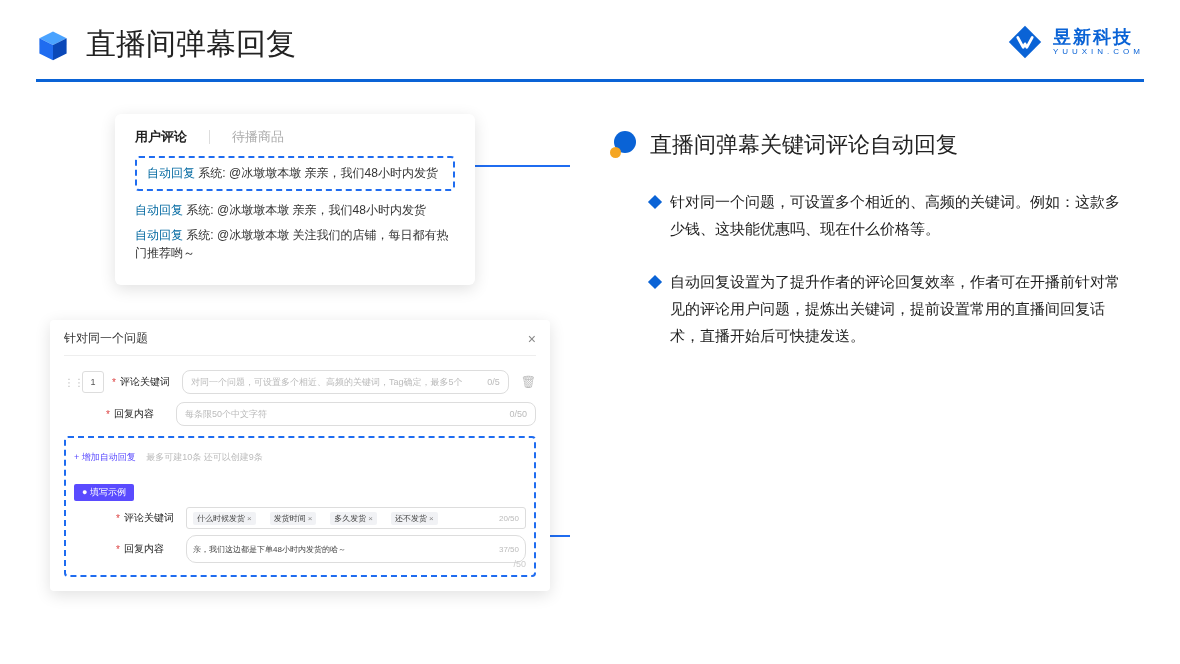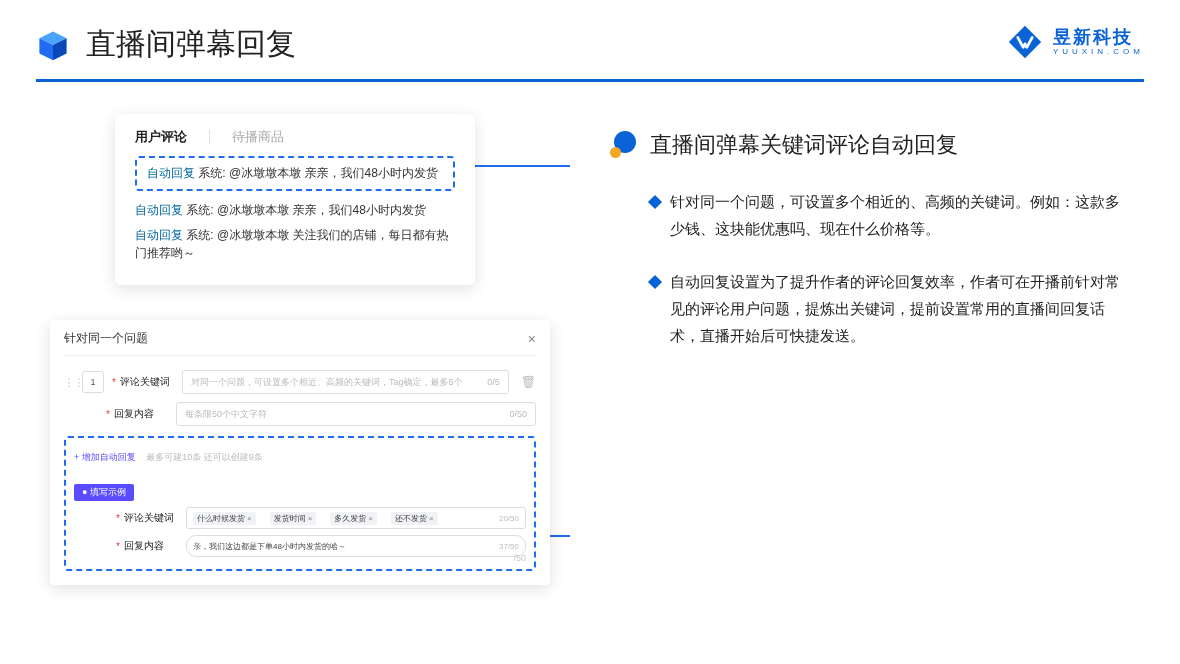--- a/index.html
+++ b/index.html
@@ -78,21 +78,21 @@
 
   .row { display: flex; align-items: center; gap: 8px; margin-bottom: 8px; }
   .drag-dots { width: 10px; color: #bbb; font-size: 10px; text-align: center; }
   .num-box {
     width: 22px; height: 22px; border: 1px solid #ddd; border-radius: 3px;
     display: flex; align-items: center; justify-content: center; font-size: 9px; color: #555;
   }
   .label-col { width: 62px; font-size: 10px; color: #222; display: flex; align-items: center; gap: 4px; }
   .req { color: #d44; }
   .input-box {
-    flex: 1; height: 24px; border: 1px solid #ddd; border-radius: 3px;
+    flex: 1; height: 24px; border: 1px solid #ddd; border-radius: 8px;
     display: flex; align-items: center; justify-content: space-between;
     padding: 0 8px; font-size: 9px; color: #bbb; background:#fff;
   }
   .input-box .cnt { color:#bbb; font-size:9px; }
   .trash { color:#bbb; font-size:12px; margin-left:4px; }
   .row-indent { padding-left: 42px; }
 
   .example-wrap {
     border: 2px dashed #1f6cf0; border-radius: 4px;
     padding: 8px 8px 10px 8px; margin-top: 10px;
@@ -110,21 +110,21 @@
   }
   .tag {
     background:#f1f2f5; font-size:8px; color:#444; padding:1px 4px; border-radius:2px;
     display:inline-flex; align-items:center; gap:2px;
   }
   .tag::after { content:"×"; color:#888; font-size:8px; }
   .spacer { flex:1; }
   .tag-box .cnt { font-size:8px; color:#bbb; }
 
   .filled-input {
-    flex:1; height:22px; border:1px solid #ddd; border-radius:10px;
+    flex:1; height:28px; border:1px solid #ddd; border-radius:10px;
     display:flex; align-items:center; justify-content:space-between;
     padding:0 6px; font-size:8px; color:#444; background:#fff;
   }
   .filled-input .cnt { color:#bbb; }
 
   .ghost-count {
     position:absolute; right:8px; bottom:6px; font-size:9px; color:#ccc;
   }
 
   

